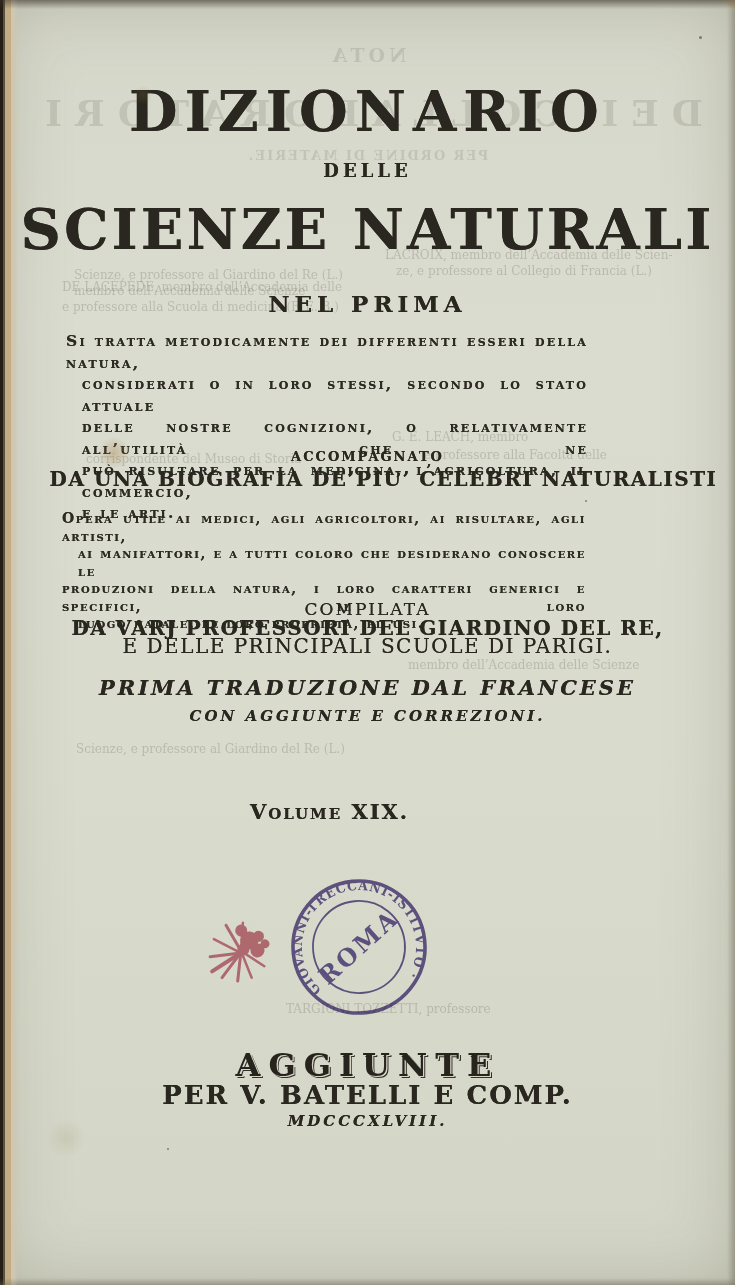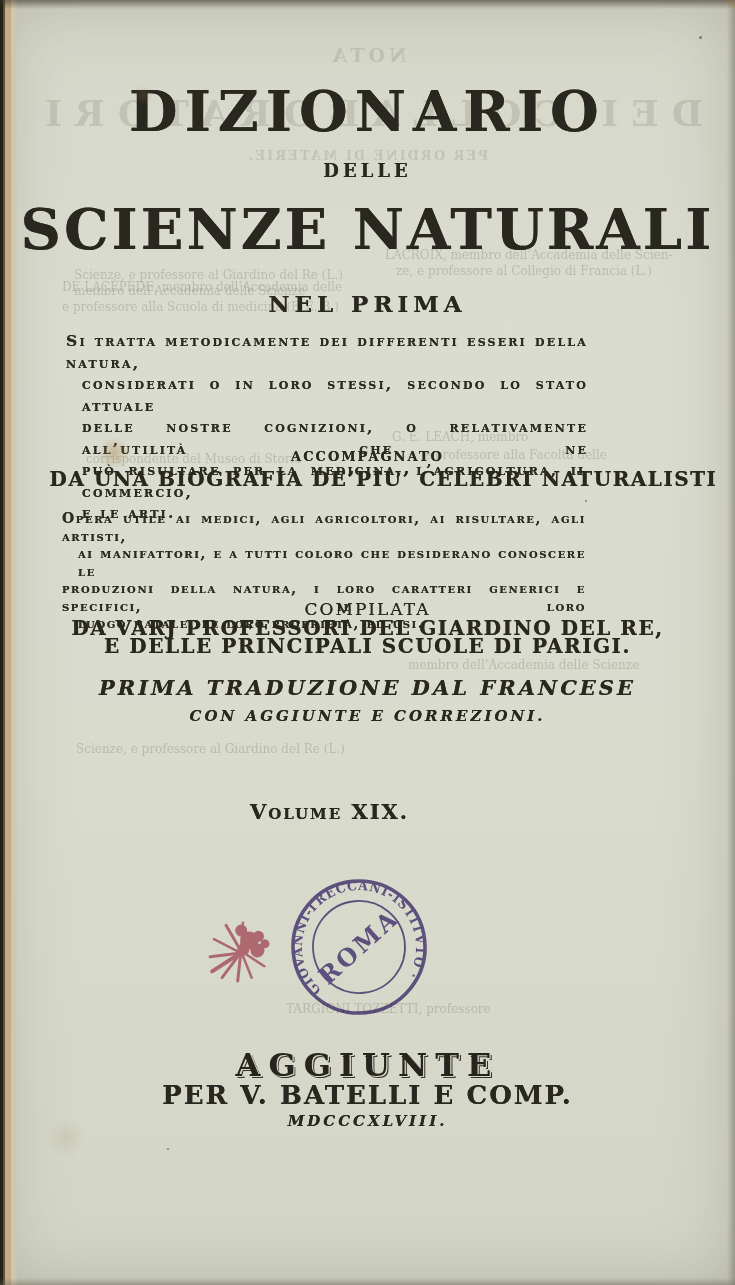--- a/index.html
+++ b/index.html
@@ -47,21 +47,21 @@
   .para .ln{text-align:justify;text-align-last:justify;}
   .para .ln.short{text-align-last:left;}
   .para .ln.ind{padding-left:16px;}
   .p-intro{top:330px;left:66px;width:522px;font-size:15.5px;line-height:21.5px;letter-spacing:2.2px;}
   .p-aud{top:510px;left:62px;width:524px;font-size:14px;line-height:17.5px;letter-spacing:1.6px;}
 
   .t-acc1{top:449px;font-size:13px;font-weight:bold;letter-spacing:2px;}
   .t-acc2{top:467px;font-size:20px;font-weight:bold;letter-spacing:1.5px;padding-left:32px;}
   .t-comp1{top:599px;font-size:17px;font-weight:normal;letter-spacing:2px;}
   .t-comp2{top:616px;font-size:20px;font-weight:bold;letter-spacing:1.5px;}
-  .t-comp3{top:634px;font-size:20px;font-weight:bold;letter-spacing:1.5px;}
+  .t-comp3{top:634px;font-size:20px;font-weight:normal;letter-spacing:1.5px;}
   .t-trans1{top:675px;font-size:21px;font-weight:bold;font-style:italic;letter-spacing:3px;}
   .t-trans2{top:707px;font-size:15px;font-weight:bold;font-style:italic;letter-spacing:3px;}
   .t-volume{top:799px;font-size:21px;font-weight:bold;font-variant:small-caps;letter-spacing:2px;
             transform:translateX(-38px);}
   .t-firenze{top:1046px;font-size:32px;font-weight:bold;letter-spacing:8px;color:#26241d;
              text-shadow:1.3px 1.3px 0 rgba(222,221,206,.95),2.2px 2.2px 0 #34312a;}
   .t-publisher{top:1080px;font-size:26px;font-weight:bold;letter-spacing:2px;}
   .t-year{top:1112px;font-size:15px;font-weight:bold;font-style:italic;letter-spacing:3px;}
 
   .stamp{position:absolute;mix-blend-mode:multiply;}

